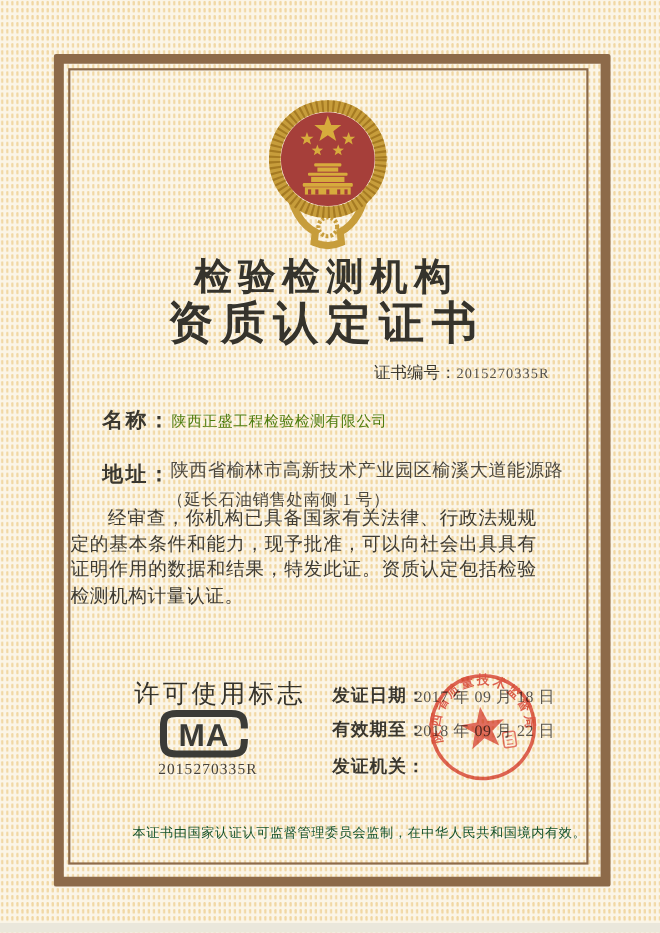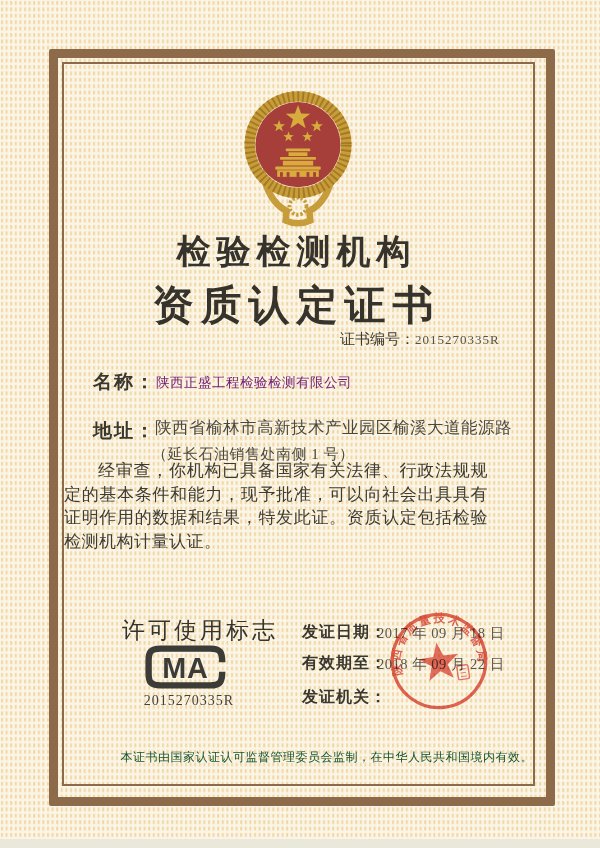--- a/index.html
+++ b/index.html
@@ -25,29 +25,29 @@
   
   .emblem{left:241px;top:86px;width:114px;height:142px;z-index:2;}
 
   
   .title1{
     left:62px;top:229px;width:469px;text-align:center;
     font-size:34px;font-weight:bold;color:#35332c;letter-spacing:6px;z-index:2;
   }
   .title2{
     left:62px;top:266px;width:469px;text-align:center;
-    font-size:41px;font-weight:bold;color:#35332c;letter-spacing:7px;z-index:2;margin-top:12px;
+    font-size:41px;font-weight:bold;color:#35332c;letter-spacing:7px;z-index:2;
   }
 
   .certno-row{left:340px;top:330px;z-index:2;font-size:15px;color:#3c3930;}
   .certno-row .val{font-size:13px;color:#55514a;letter-spacing:1px;}
 
   .field-label{font-weight:bold;color:#3a372f;letter-spacing:2px;}
   .name-label{left:93px;top:369px;font-size:19px;z-index:2;}
-  .name-value{left:156px;top:374px;font-size:13.5px;color:#701a75;letter-spacing:.5px;z-index:2;}
+  .name-value{left:156px;top:374px;font-size:13.5px;color:#4d7c0f;letter-spacing:.5px;z-index:2;}
 
   .addr-label{left:93px;top:418px;font-size:19px;z-index:2;}
   .addr-line1{left:155px;top:417px;font-size:16.5px;color:#4c483f;letter-spacing:.5px;z-index:2;}
   .addr-line2{left:152px;top:445px;font-size:15px;color:#4c483f;letter-spacing:.5px;z-index:2;}
 
   .body-text{
     left:64px;top:459px;width:424px;z-index:2;
     font-size:17px;line-height:23.5px;color:#3e3b33;
     text-align:justify;text-indent:2em;letter-spacing:.5px;
   }

